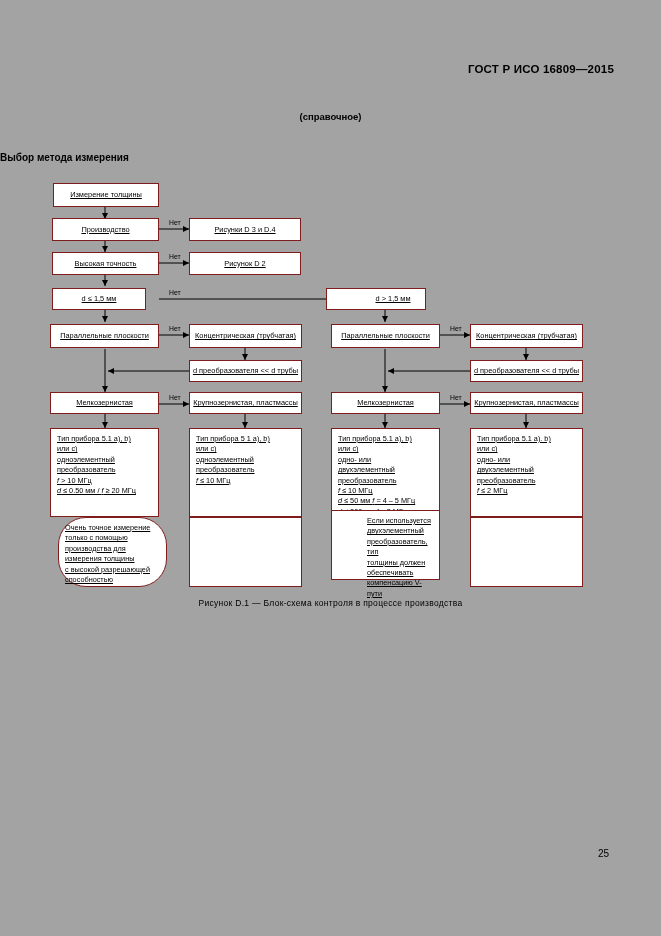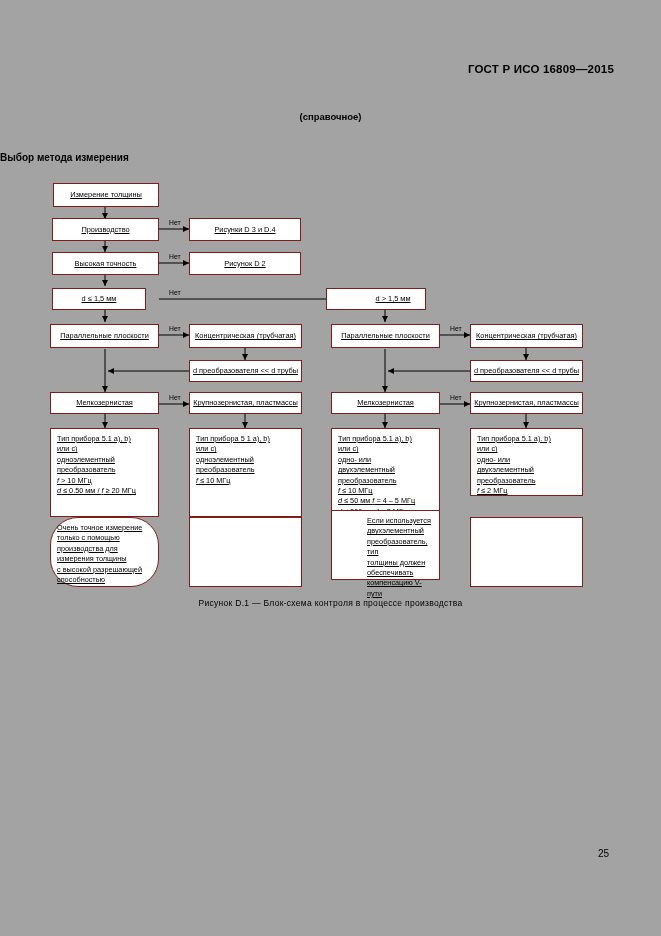--- a/index.html
+++ b/index.html
@@ -224,32 +224,32 @@
         <span>или c)</span>
         <span>одно- или</span>
         <span>двухэлементный</span>
         <span>преобразователь</span>
         <span><em>f</em> ≤ 10 МГц</span>
         <span><em>d</em> ≤ 50 мм <em>f</em> = 4 – 5 МГц</span>
         <span><em>d</em> ≤ 200 мм <em>f</em> = 2 МГц</span>
       </div>
     </div>
 
-  <div class="node tall" style="left:470px; top:428px; width:113px; height:68px;">
+  <div class="node tall" style="left:470px; top:428px; width:113px; height:89px;">
       <div>
         <span>Тип прибора 5.1 a). b)</span>
         <span>или c)</span>
         <span>одно- или</span>
         <span>двухэлементный</span>
         <span>преобразователь</span>
         <span><em>f</em> ≤ 2 МГц</span>
       </div>
     </div>
 
-  <div class="node tall" style="left:50px; top:517px; width:109px; height:70px;border-radius:28px;">
+  <div class="node tall" style="left:58px; top:517px; width:109px; height:70px;border-radius:28px;">
       <div>
         <span>Очень точное измерение</span>
         <span>только с помощью</span>
         <span>производства для</span>
         <span>измерения толщины</span>
         <span>с высокой разрешающей</span>
         <span>способностью</span>
       </div>
     </div>
 

